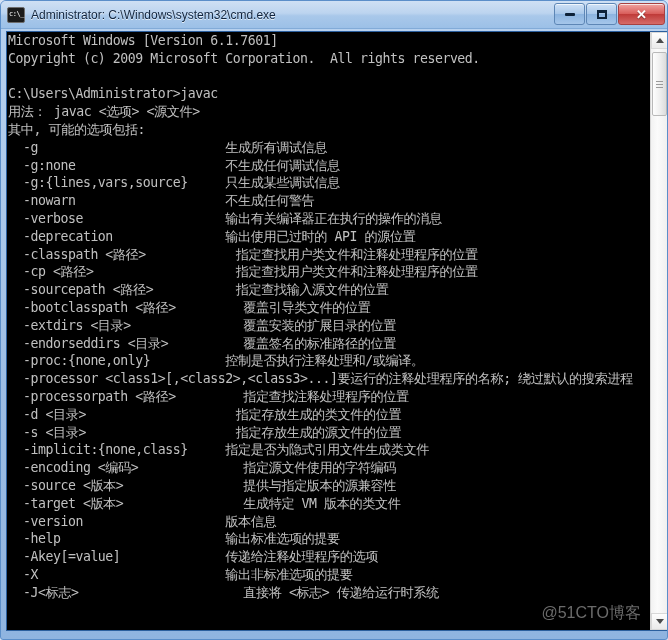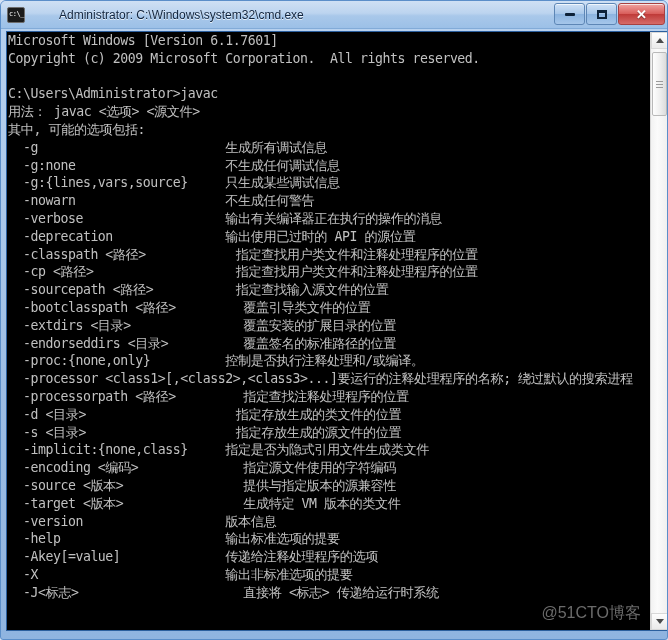--- a/index.html
+++ b/index.html
@@ -18,21 +18,21 @@
     border-radius:6px 6px 3px 3px;
     overflow:hidden;
   }
   .glass-top{
     position:absolute;left:0;top:0;width:668px;height:27px;
     background:linear-gradient(180deg,#cfe0f4 0%,#bcd4ef 45%,#a9c8ea 55%,#9cc0e7 100%);
     border-bottom:1px solid #82abd8;
   }
   .titlebar{
     position:absolute;left:0;top:0;width:668px;height:27px;
-    display:flex;align-items:center;gap:28px;
+    display:flex;align-items:center;
   }
   .sys-icon{
     width:16px;height:14px;margin-left:6px;margin-right:6px;
     background:#1b1b1b;border:1px solid #6e6e6e;border-radius:2px;
     position:relative;flex:0 0 auto;
   }
   .sys-icon:before{
     content:"c:\\_";position:absolute;left:1px;top:0px;
     font-family:"DejaVu Sans Mono",monospace;font-size:7px;color:#ffffff;
     line-height:13px;letter-spacing:-0.5px;

